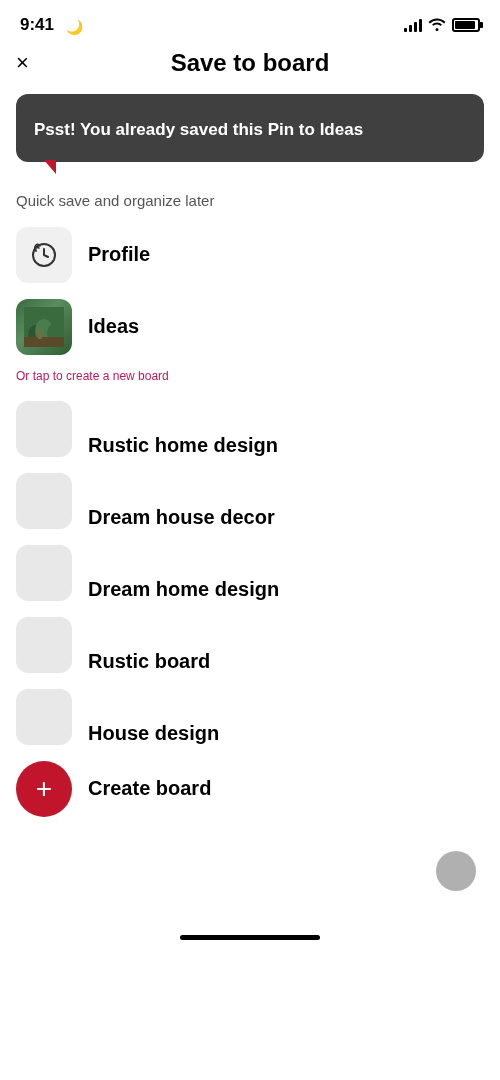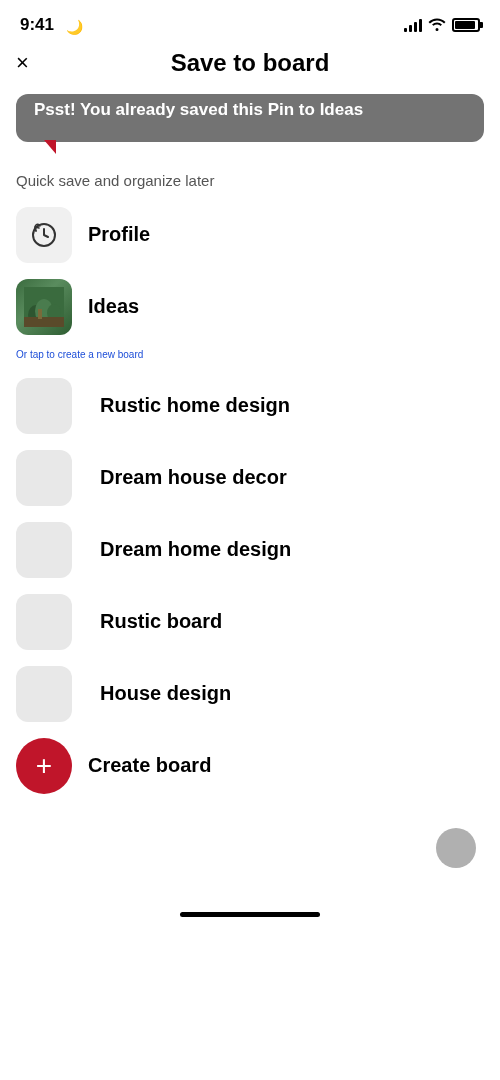--- a/index.html
+++ b/index.html
@@ -93,24 +93,24 @@
     .close-btn {
       font-size: 22px;
       font-weight: 400;
       color: #000;
       cursor: pointer;
       line-height: 1;
     }
 
     
     .banner {
-      background: #737373;
+      background: #404040;
       border-radius: 12px;
       margin: 12px 16px;
-      padding: 4px 18px 20px 18px;
+      padding: 24px 18px 20px 18px;
       position: relative;
     }
     .banner-text {
       color: #fff;
       font-size: 17px;
       font-weight: 600;
       line-height: 1.4;
     }
     .banner-tail {
       position: absolute;
@@ -174,42 +174,42 @@
       height: 100%;
       background: linear-gradient(135deg, #3a6b3e 0%, #5a8c5e 40%, #2d5c31 100%);
       display: flex;
       align-items: center;
       justify-content: center;
     }
 
     
     .board-list-item {
       display: flex;
-      align-items: center;
-      gap: 28px;
+      align-items: flex-end;
+      gap: 16px;
       padding: 8px 16px;
       cursor: pointer;
     }
     .board-empty-thumb {
       width: 56px;
       height: 56px;
       border-radius: 12px;
       background: #e8e8e8;
       flex-shrink: 0;
     }
     .board-list-label {
       font-size: 20px;
       font-weight: 600;
       color: #000;
     }
 
     
     .or-tap-label {
-      font-size: 10px;
-      color: #1d4ed8;
+      font-size: 12px;
+      color: #be185d;
       padding: 6px 16px 10px 16px;
     }
 
     
     .create-board-item {
       display: flex;
       align-items: center;
       gap: 16px;
       padding: 8px 16px;
       cursor: pointer;

